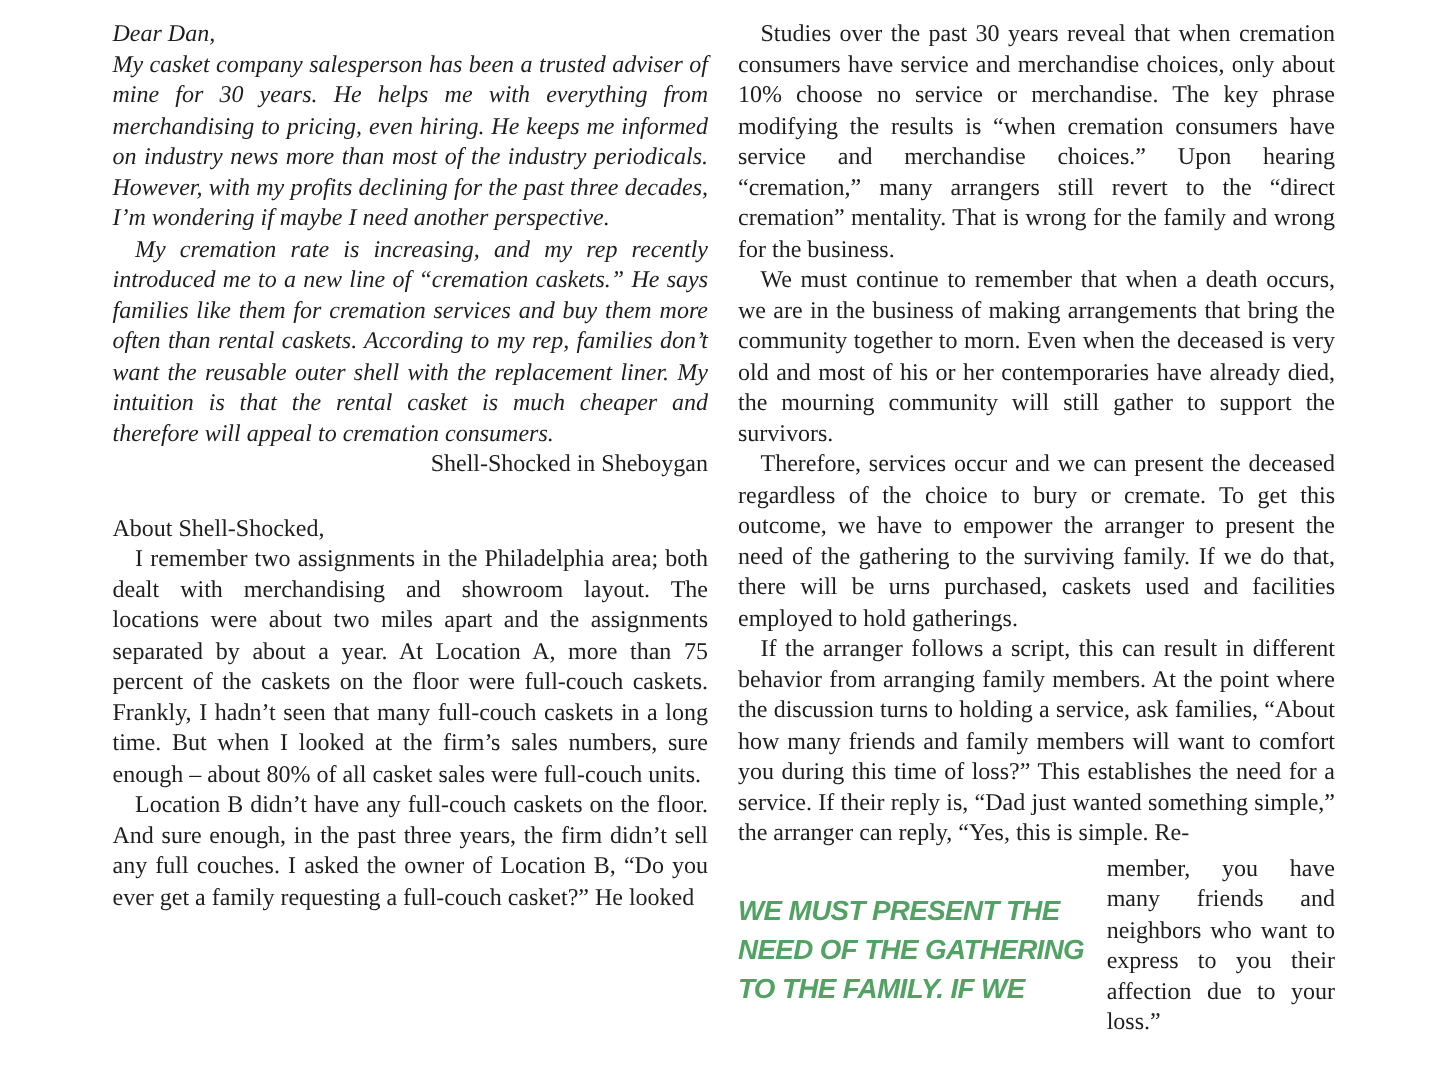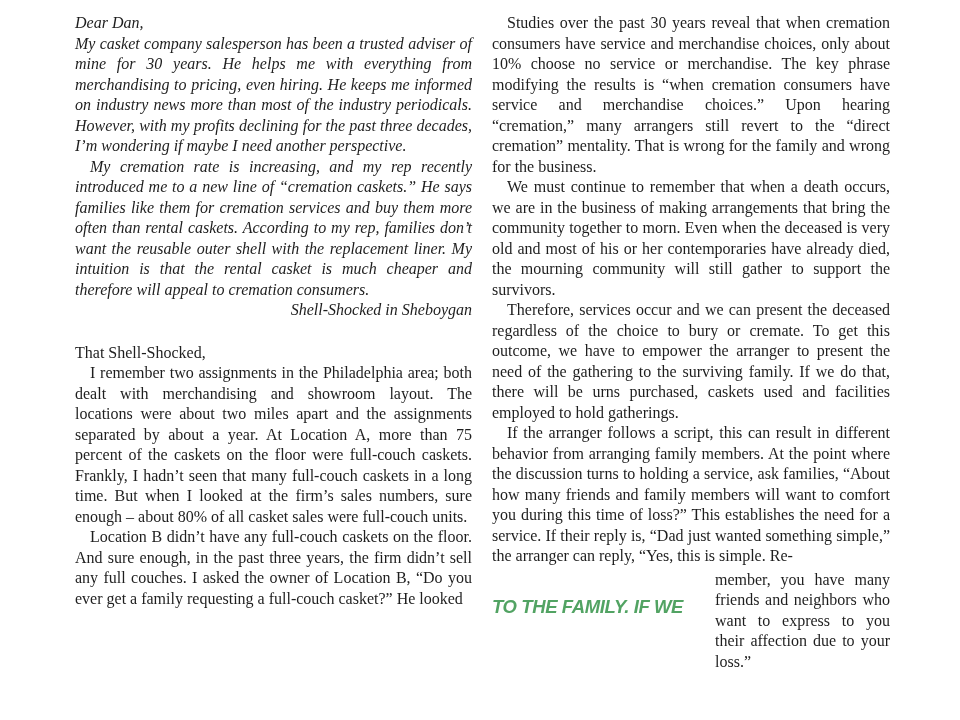--- a/index.html
+++ b/index.html
@@ -27,21 +27,21 @@
   .col-left  { width: 397px; }
   .col-right { width: 398px; }
   p {
     margin: 0;
     font-size: 16px;
     line-height: 20.5px;
   }
   .just   { text-align: justify; text-justify: inter-word; }
   .indent { text-indent: 15px; }
   .ital   { font-style: italic; }
-  .sig    { text-align: right; font-style: italic; }
+  .sig    { text-align: right; }
   .reply  { margin-top: 22px; }
   .bottom-row {
     display: flex;
     gap: 15px;
     margin-top: 3px;
   }
   .narrow { flex: 1 1 auto; min-width: 0; }
   .pullquote {
     flex: 0 0 208px;
     margin-top: 24px;
@@ -60,34 +60,36 @@
 <div class="page">
 
   <div class="col col-left">
     <div class="letter">
       <p class="ital">Dear Dan,</p>
       <p class="ital just">My casket company salesperson has been a trusted adviser of mine for 30 years. He helps me with everything from merchandising to pricing, even hiring. He keeps me informed on industry news more than most of the industry periodicals. However, with my profits declining for the past three decades, I’m wondering if maybe I need another perspective.</p>
       <p class="ital just indent">My cremation rate is increasing, and my rep recently introduced me to a new line of “cremation caskets.” He says families like them for cremation services and buy them more often than rental caskets. According to my rep, families don’t want the reusable outer shell with the replacement liner. My intuition is that the rental casket is much cheaper and therefore will appeal to cremation consumers.</p>
       <p class="sig">Shell-Shocked in Sheboygan</p>
     </div>
     <div class="reply">
-      <p>That Shell-Shocked,</p>
+      <p>About Shell-Shocked,</p>
       <p class="just indent">I remember two assignments in the Philadelphia area; both dealt with merchandising and showroom layout. The locations were about two miles apart and the assignments separated by about a year. At Location A, more than 75 percent of the caskets on the floor were full-couch caskets. Frankly, I hadn’t seen that many full-couch caskets in a long time. But when I looked at the firm’s sales numbers, sure enough – about 80% of all casket sales were full-couch units.</p>
       <p class="just indent">Location B didn’t have any full-couch caskets on the floor. And sure enough, in the past three years, the firm didn’t sell any full couches. I asked the owner of Location B, “Do you ever get a family requesting a full-couch casket?” He looked</p>
     </div>
   </div>
 
   <div class="col col-right">
     <p class="just indent">Studies over the past 30 years reveal that when cremation consumers have service and merchandise choices, only about 10% choose no service or merchandise. The key phrase modifying the results is “when cremation consumers have service and merchandise choices.” Upon hearing “cremation,” many arrangers still revert to the “direct cremation” mentality. That is wrong for the family and wrong for the business.</p>
     <p class="just indent">We must continue to remember that when a death occurs, we are in the business of making arrangements that bring the community together to morn. Even when the deceased is very old and most of his or her contemporaries have already died, the mourning community will still gather to support the survivors.</p>
     <p class="just indent">Therefore, services occur and we can present the deceased regardless of the choice to bury or cremate. To get this outcome, we have to empower the arranger to present the need of the gathering to the surviving family. If we do that, there will be urns purchased, caskets used and facilities employed to hold gatherings.</p>
     <p class="just indent">If the arranger follows a script, this can result in different behavior from arranging family members. At the point where the discussion turns to holding a service, ask families, “About how many friends and family members will want to comfort you during this time of loss?” This establishes the need for a service. If their reply is, “Dad just wanted something simple,” the arranger can reply, “Yes, this is simple. Re-</p>
 
     <div class="bottom-row">
       <div class="pullquote" style="color: rgb(82, 163, 99);">
+        <div class="pq-line">WE MUST PRESENT THE</div>
+        <div class="pq-line">NEED OF THE GATHERING</div>
         <div class="pq-line">TO THE FAMILY. IF WE</div>
 
       </div>
       <div class="narrow">
         <p class="just">member, you have many friends and neighbors who want to express to you their affection due to your loss.”</p>
 
       </div>
     </div>
   </div>
 

